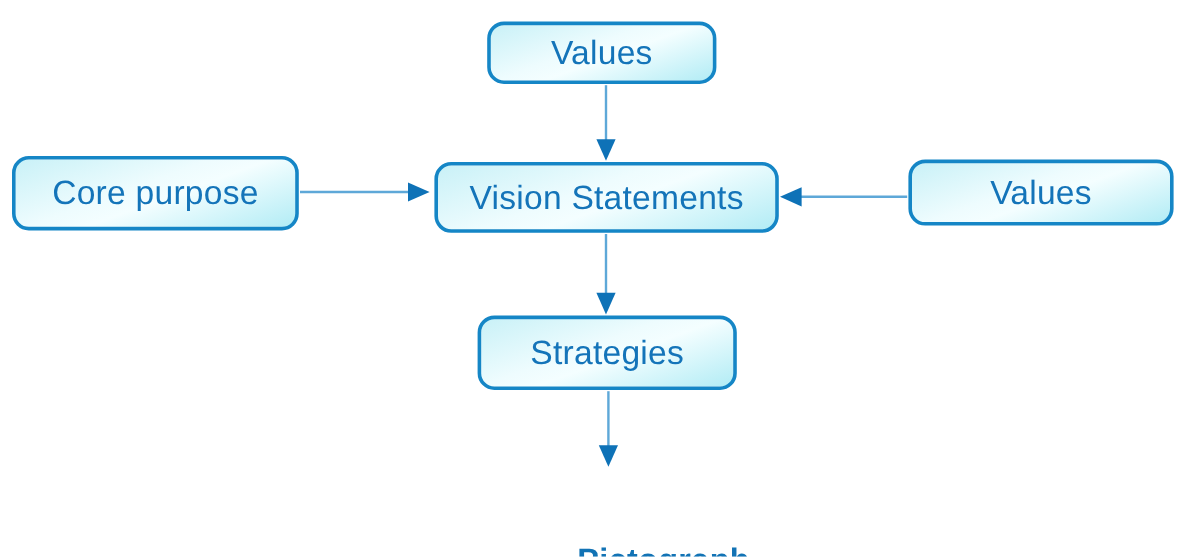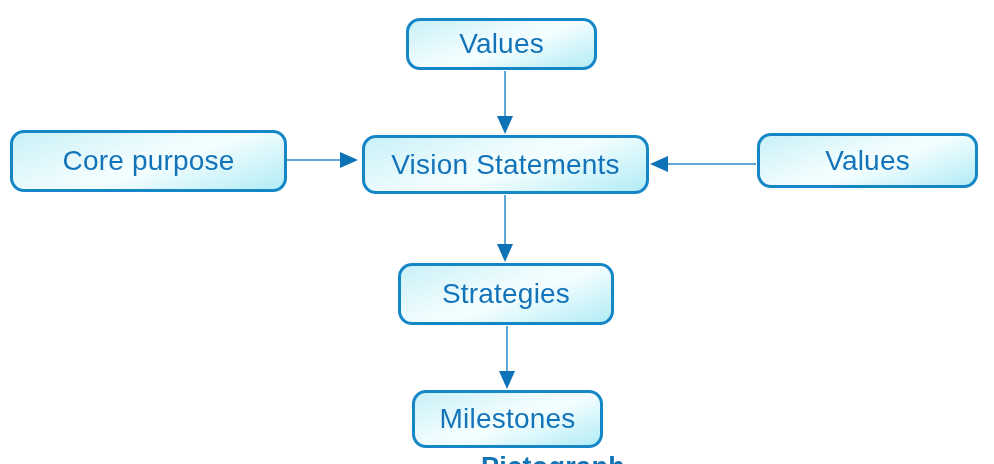--- a/index.html
+++ b/index.html
@@ -27,21 +27,21 @@
   }
   .node .label {
     color: #1474b9;
     font-size: 28px;
     line-height: 1;
     white-space: nowrap;
     letter-spacing: 0.2px;
   }
   
   .node-mission      { left: 406px; top: 18px;  width: 191px; height: 52px; }
-  .node-core-purpose { left: 10px;  top: 130px; width: 277px; height: 62px; }
+  .node-core-purpose { left: 10px;  top: 130px; width: 239px; height: 62px; }
   .node-vision       { left: 362px; top: 135px; width: 287px; height: 59px; text-align: right; }
   .node-values       { left: 757px; top: 133px; width: 221px; height: 55px; }
   .node-strategies   { left: 398px; top: 263px; width: 216px; height: 62px; }
   .node-milestones   { left: 412px; top: 390px; width: 191px; height: 58px; }
 
   .edges-svg {
     position: absolute;
     left: 0;
     top: 0;
     width: 994px;
@@ -108,19 +108,16 @@
   </div>
 
   <div class="node node-strategies">
     <span class="label">Strategies</span>
   </div>
 
   <div class="node node-values">
     <span class="label">Values</span>
   </div>
 
-  <div class="node node-milestones">
-    <span class="label">Milestones</span>
-  </div>
 
   <div class="caption">Pictograph</div>
 
 </div>
 
 </body></html>

